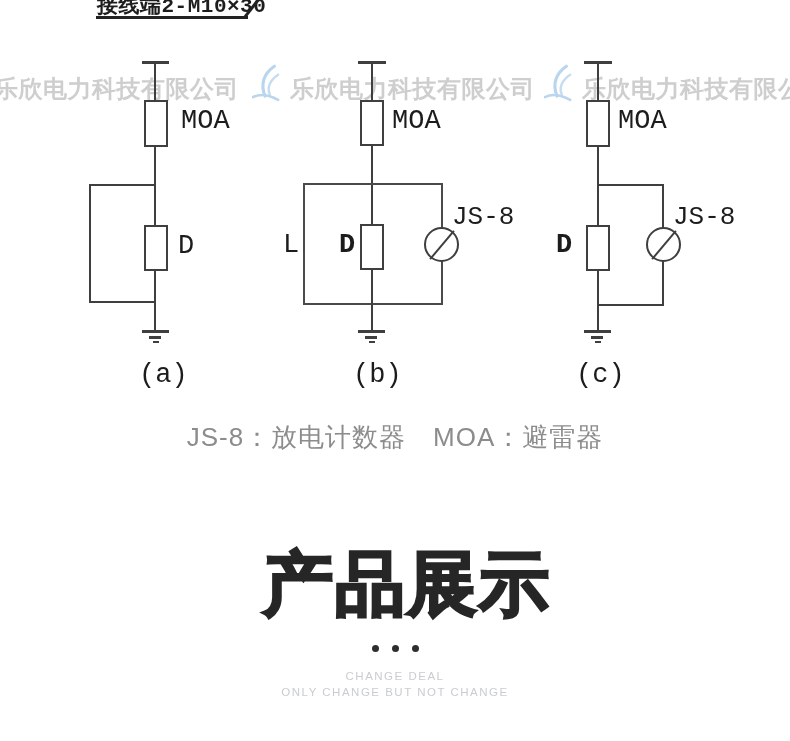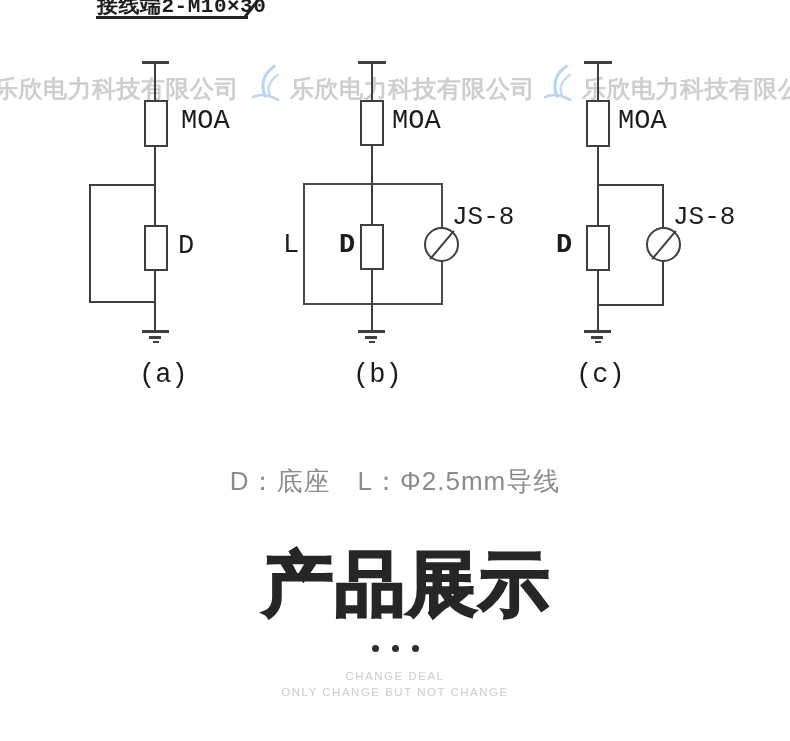--- a/index.html
+++ b/index.html
@@ -107,21 +107,21 @@
   <div class="cad bold" style="left:556px;top:232px">D</div>
   <div class="counter-circle" style="left:646px;top:227px">
       <span class="diag"></span>
     </div>
   <div class="cad small" style="left:673px;top:204px">JS-8</div>
   <div class="gnd" style="left:584px;top:330px;width:27px"></div>
   <div class="gnd" style="left:591px;top:336px;width:12px"></div>
   <div class="gnd" style="left:595px;top:341px;width:6px;height:2px"></div>
   <div class="caption" style="left:576px;top:362px">(c)</div>
 
-  <div class="legend-line" style="top:464px">D：底座　L：Φ2.5mm导线</div>
+  <div class="legend-line" style="top:420px">JS-8：放电计数器　MOA：避雷器</div>
 
   <div class="big-title">产品展示</div>
   <div class="dots">
       <i></i>
       <i></i>
       <i></i>
     </div>
   <div class="tagline" style="top:670px">CHANGE DEAL</div>
   <div class="tagline" style="top:686px">ONLY CHANGE BUT NOT CHANGE</div>
 

